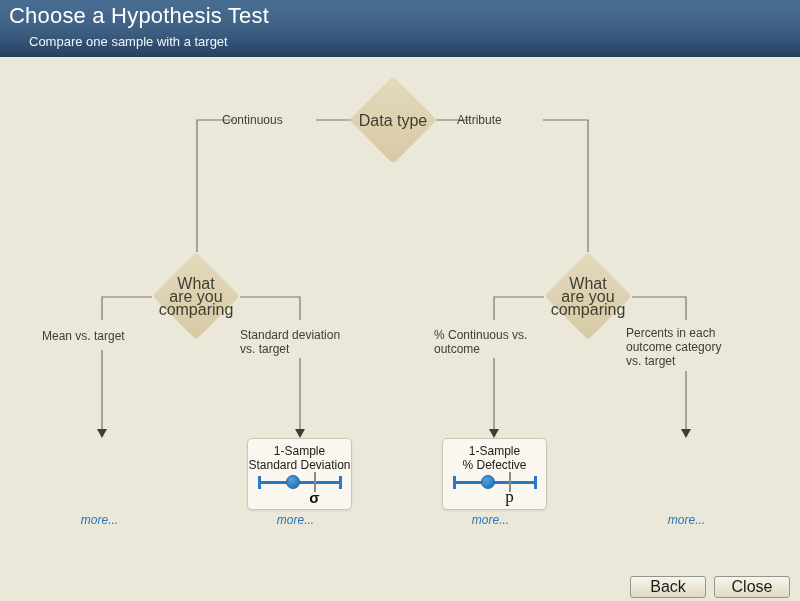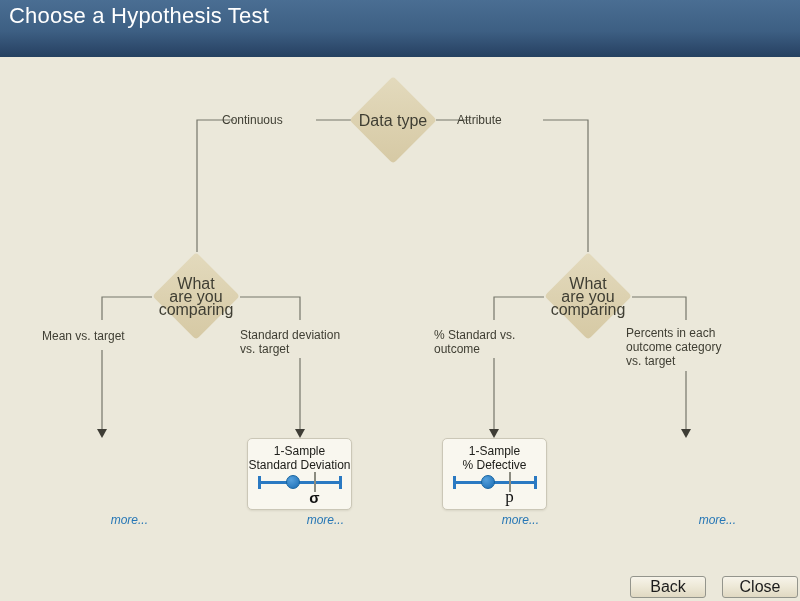--- a/index.html
+++ b/index.html
@@ -79,38 +79,39 @@
   .bars-icon .bar1{left:9px;width:21px;top:18px;height:18px;}
   .bars-icon .bar2{left:34px;width:21px;top:10px;height:26px;}
   .bars-icon .bar3{left:59px;width:19px;top:25px;height:11px;}
   .bars-icon .dash{position:absolute;height:0;border-top:2px dashed #2e2e2a;}
   .bars-icon .dash1{left:6px;width:27px;top:17px;}
   .bars-icon .dash2{left:31px;width:27px;top:6px;}
   .bars-icon .dash3{left:56px;width:25px;top:20px;}
   
   .more-link{
     position:absolute;top:513px;font-size:12px;font-style:italic;color:#2576b5;
-    text-align:right;cursor:pointer;
+    text-align:center;cursor:pointer;
   }
   
   .btn{
     position:absolute;top:576px;width:76px;height:22px;box-sizing:border-box;
     background:linear-gradient(180deg,#f7f4ea 0%,#eee9d8 45%,#e0d9c2 100%);
     border:1px solid #94958c;border-radius:3px;
     font-size:16px;color:#1c1c1c;font-family:inherit;
     display:flex;align-items:center;justify-content:center;cursor:pointer;
   }
 </style>
 </head>
 <body>
 
 <div class="screen">
 
   <div class="header">
     <div class="title">Choose a Hypothesis Test</div>
+    <div class="subtitle">Compare one sample with a target</div>
   </div>
 
   <svg class="connectors" width="800" height="601" viewBox="0 0 800 601" aria-hidden="true">
     <path d="M351,120 H316"></path>
     <path d="M234,120 H197 V252"></path>
     <path d="M436,120 H470"></path>
     <path d="M543,120 H588 V252"></path>
     <path d="M152,297 H102 V320 M102,350 V430"></path>
     <path d="M240,297 H300 V320 M300,358 V430"></path>
     <path d="M544,297 H494 V320 M494,358 V430"></path>
@@ -143,21 +144,21 @@
   <div class="tree-label" style="left:457px;top:113px;width:100px;">Attribute</div>
 
   <div class="tree-label" style="left:42px;top:329px;width:120px;">
     <span>Mean vs. target</span>
   </div>
   <div class="tree-label" style="left:240px;top:328px;width:120px;">
     <span>Standard deviation</span><br>
     <span>vs. target</span>
   </div>
   <div class="tree-label" style="left:434px;top:328px;width:120px;">
-    <span>% Standard vs.</span><br>
+    <span>% Continuous vs.</span><br>
     <span>outcome</span>
   </div>
   <div class="tree-label" style="left:626px;top:326px;width:120px;">
     <span>Percents in each</span><br>
     <span>outcome category</span><br>
     <span>vs. target</span>
   </div>
 
   <div class="more-link" style="left:51px;width:97px;">more...</div>
 
@@ -189,15 +190,15 @@
       <span class="dot"></span>
       <span class="tick"></span>
       <span class="sym serif">p</span>
     </div>
   </div>
   <div class="more-link" style="left:442px;width:97px;">more...</div>
 
   <div class="more-link" style="left:637px;width:99px;">more...</div>
 
   <div class="btn" style="left:630px;">Back</div>
-  <div class="btn" style="left:714px;margin-left:8px;">Close</div>
+  <div class="btn" style="left:714px;">Close</div>
 
 </div>
 
 </body></html>

